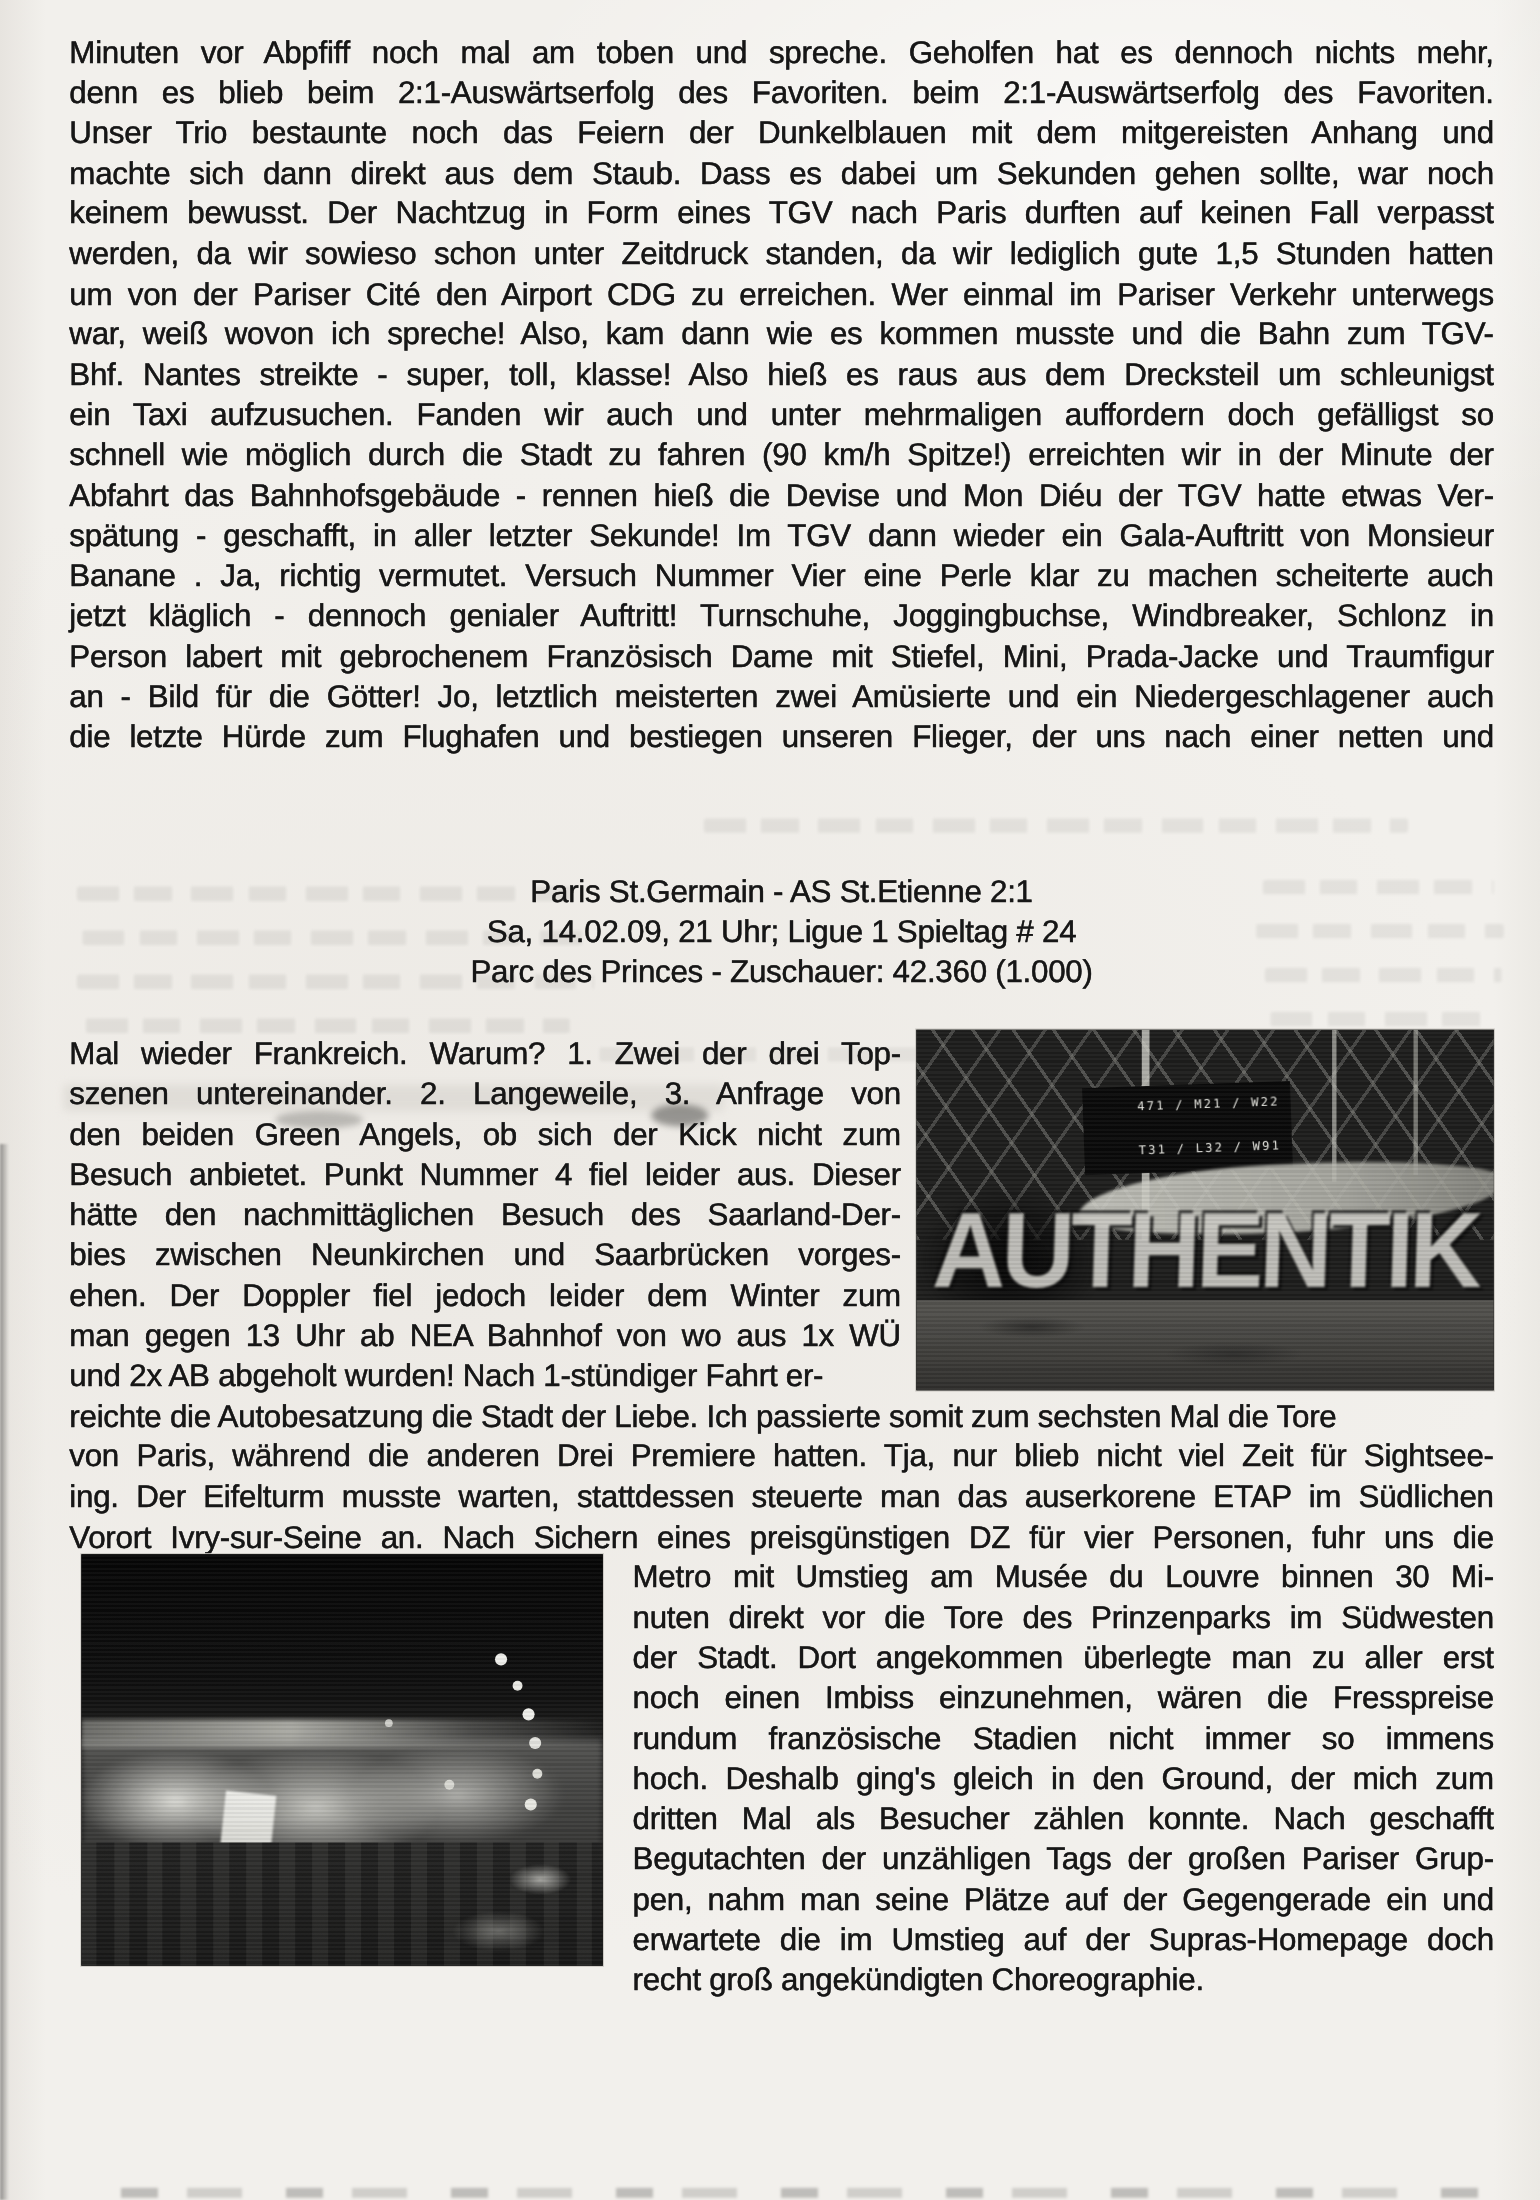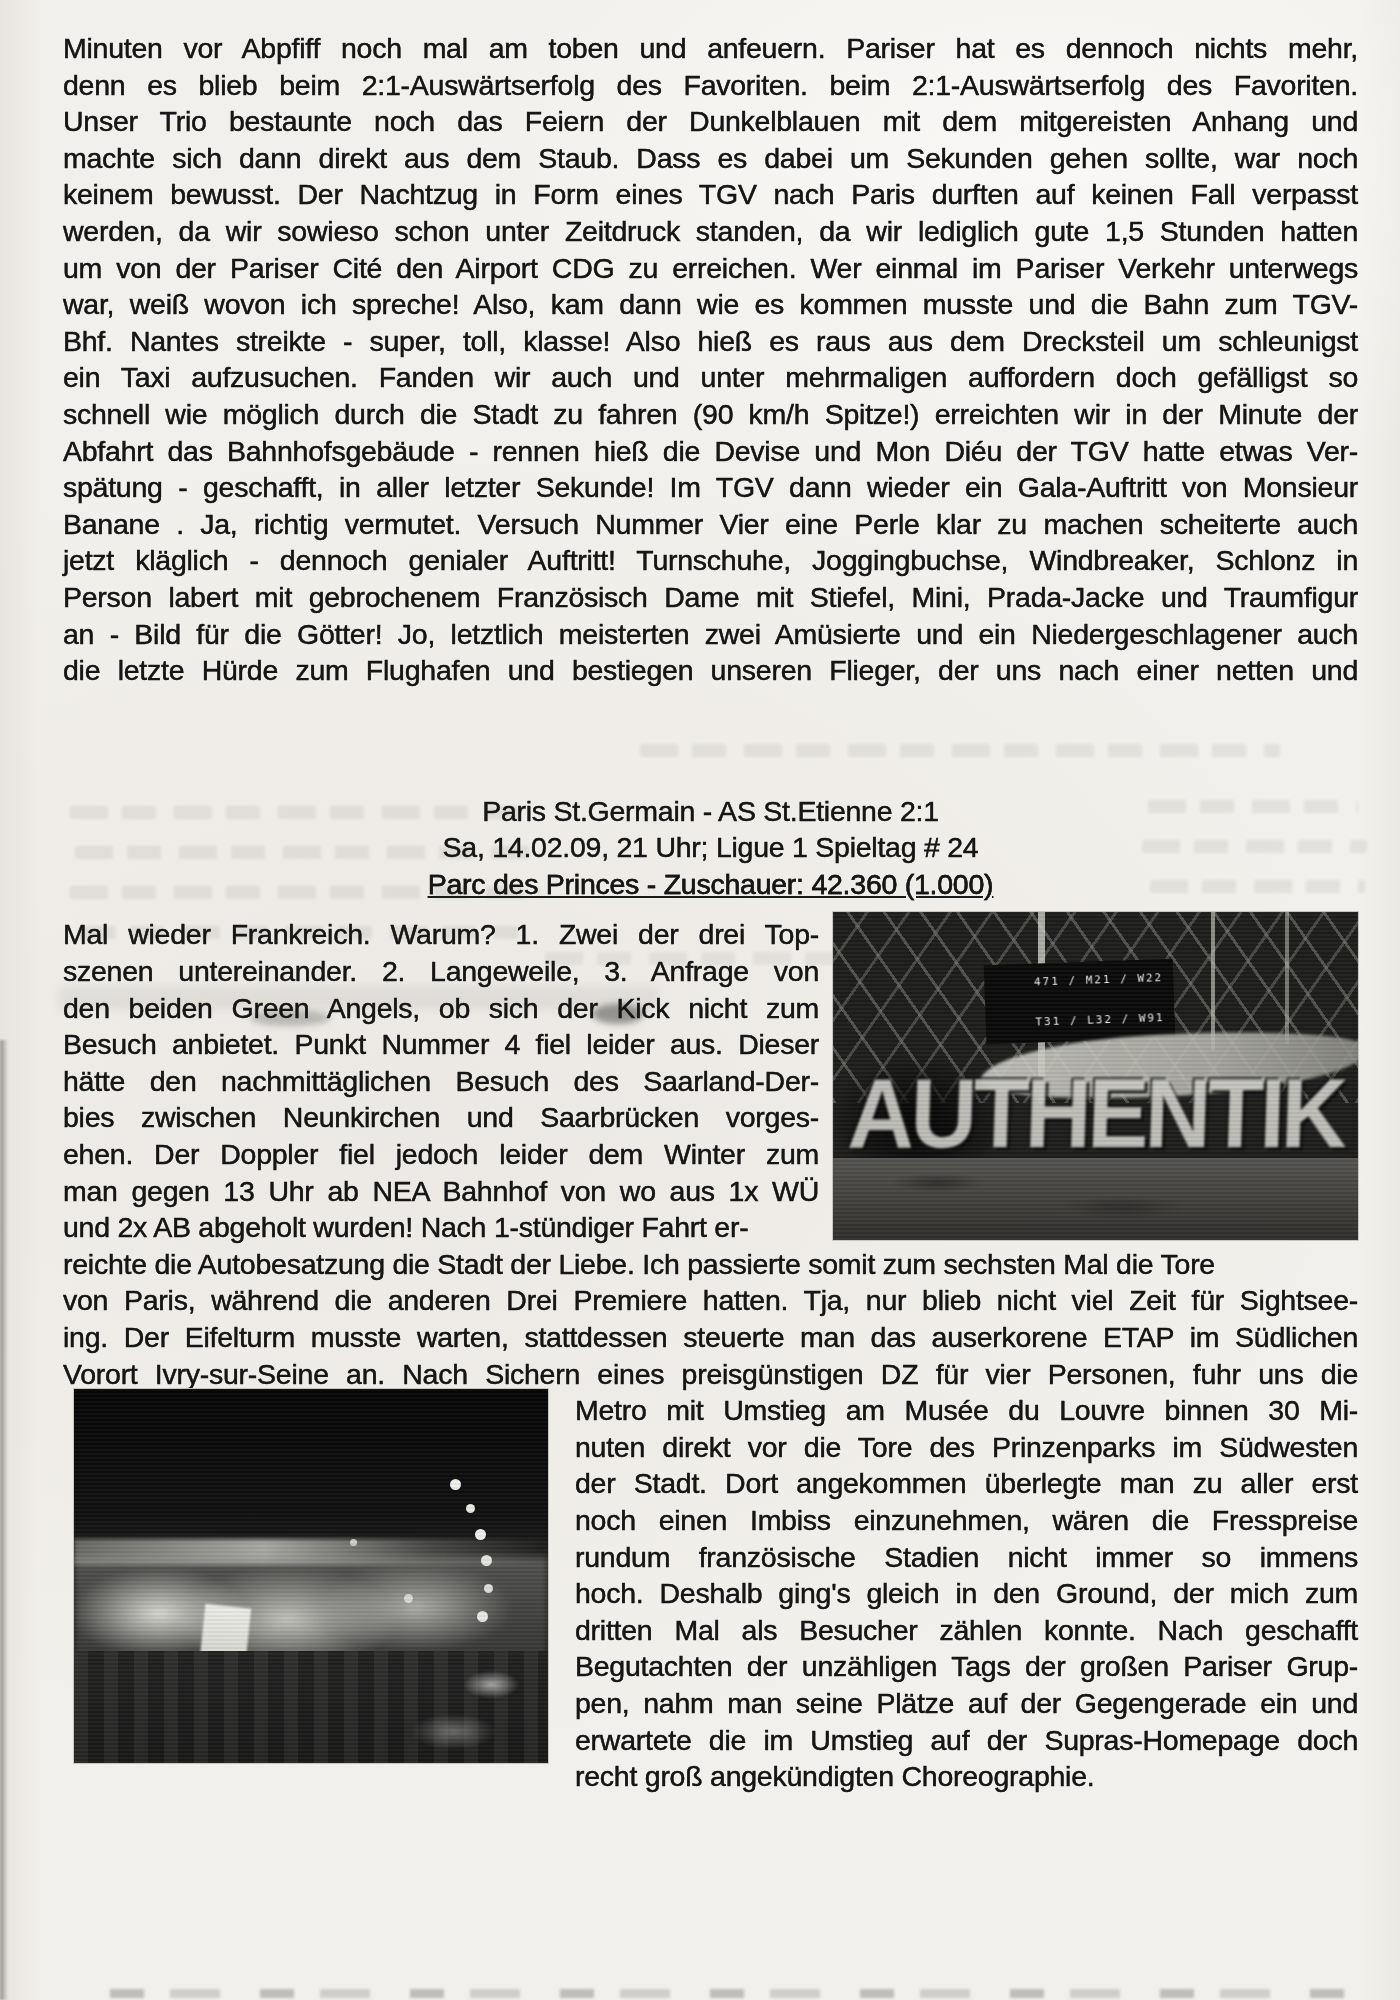--- a/index.html
+++ b/index.html
@@ -22,21 +22,21 @@
     padding:30px 42px 0 63px;
     font-size:28.5px; line-height:36.6px; letter-spacing:-0.25px;
     text-align:justify;
     -webkit-text-stroke:0.4px #1a1a1a;
     text-shadow:0 0 0.4px rgba(25,25,25,.7);
   }
   .ln { white-space:nowrap; text-align:justify; text-align-last:justify; }
   .ln.nj { text-align-last:left; }
   .ln.hl { text-align-last:center; }
   .hgap { margin-top:104px; }
-  .hend { margin-bottom:14px;text-decoration:underline; }
+  .hend { margin-bottom:38px; }
   
   figure { margin:0; padding:0; }
   .ph { position:relative; overflow:hidden; }
   .ph-r { float:right; width:525px; height:328px; margin:-4px 0 8px 14px; background:#1d1d1c;
           box-shadow: inset 0 0 0 1px #262625, 0 0 0 1px #c9c6c0; }
   .ph-l { float:left; width:474px; height:374px; margin:-3px 27px 8px 11px; background:#0f0f0f;
           box-shadow: inset 0 0 0 1px #1c1c1b, 0 0 0 1px #c9c6c0; }
   
   .fence { position:absolute; left:0; top:0; width:100%; height:58%;
     background:
@@ -127,21 +127,21 @@
   <div class="artifact brow" style="left:70px;top:886px;width:470px"></div>
   <div class="artifact brow" style="left:78px;top:926px;width:440px"></div>
   <div class="artifact brow" style="left:545px;top:952px;width:540px;opacity:.13"></div>
   <div class="artifact smg1"></div>
   <div class="artifact smg2"></div>
   <div class="artifact edge-l"></div>
   <div class="artifact smudge-bottom"></div>
 
   <div class="flow">
 
-    <div class="ln">Minuten vor Abpfiff noch mal am toben und anfeuern. Pariser hat es dennoch nichts mehr,</div>
+    <div class="ln">Minuten vor Abpfiff noch mal am toben und spreche. Geholfen hat es dennoch nichts mehr,</div>
     <div class="ln">denn es blieb beim 2:1-Auswärtserfolg des Favoriten. beim 2:1-Auswärtserfolg des Favoriten.</div>
     <div class="ln">Unser Trio bestaunte noch das Feiern der Dunkelblauen mit dem mitgereisten Anhang und</div>
     <div class="ln">machte sich dann direkt aus dem Staub. Dass es dabei um Sekunden gehen sollte, war noch</div>
     <div class="ln">keinem bewusst. Der Nachtzug in Form eines TGV nach Paris durften auf keinen Fall verpasst</div>
     <div class="ln">werden, da wir sowieso schon unter Zeitdruck standen, da wir lediglich gute 1,5 Stunden hatten</div>
     <div class="ln">um von der Pariser Cité den Airport CDG zu erreichen. Wer einmal im Pariser Verkehr unterwegs</div>
     <div class="ln">war, weiß wovon ich spreche! Also, kam dann wie es kommen musste und die Bahn zum TGV-</div>
     <div class="ln">Bhf. Nantes streikte - super, toll, klasse! Also hieß es raus aus dem Drecksteil um schleunigst</div>
     <div class="ln">ein Taxi aufzusuchen. Fanden wir auch und unter mehrmaligen auffordern doch gefälligst so</div>
     <div class="ln">schnell wie möglich durch die Stadt zu fahren (90 km/h Spitze!) erreichten wir in der Minute der</div>

